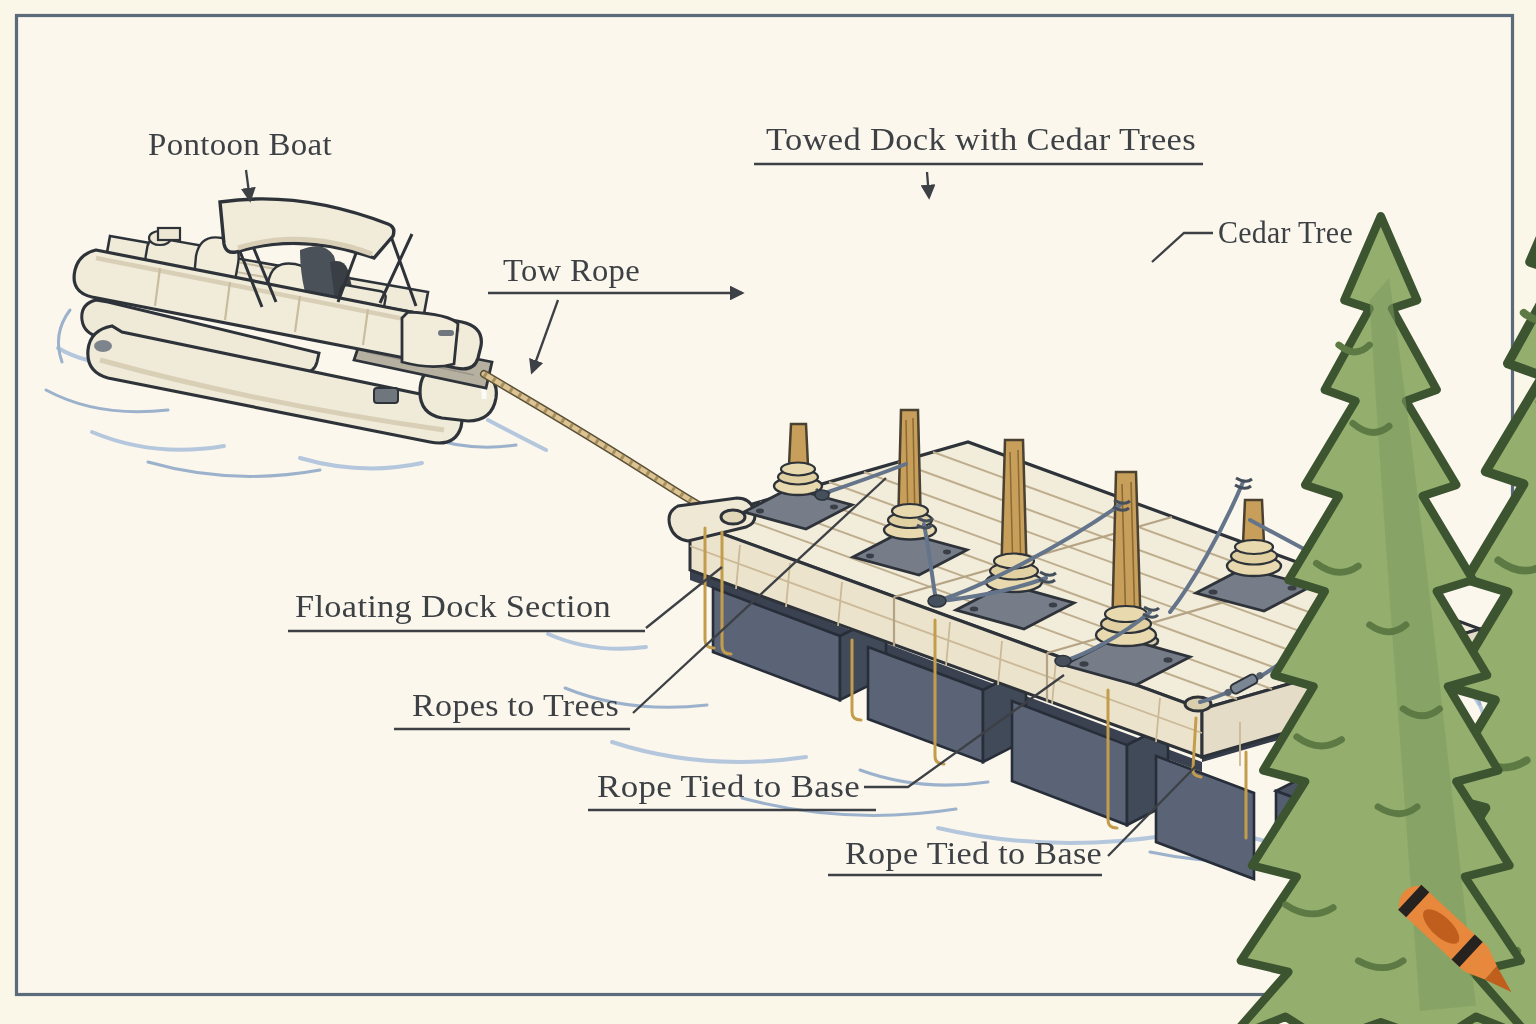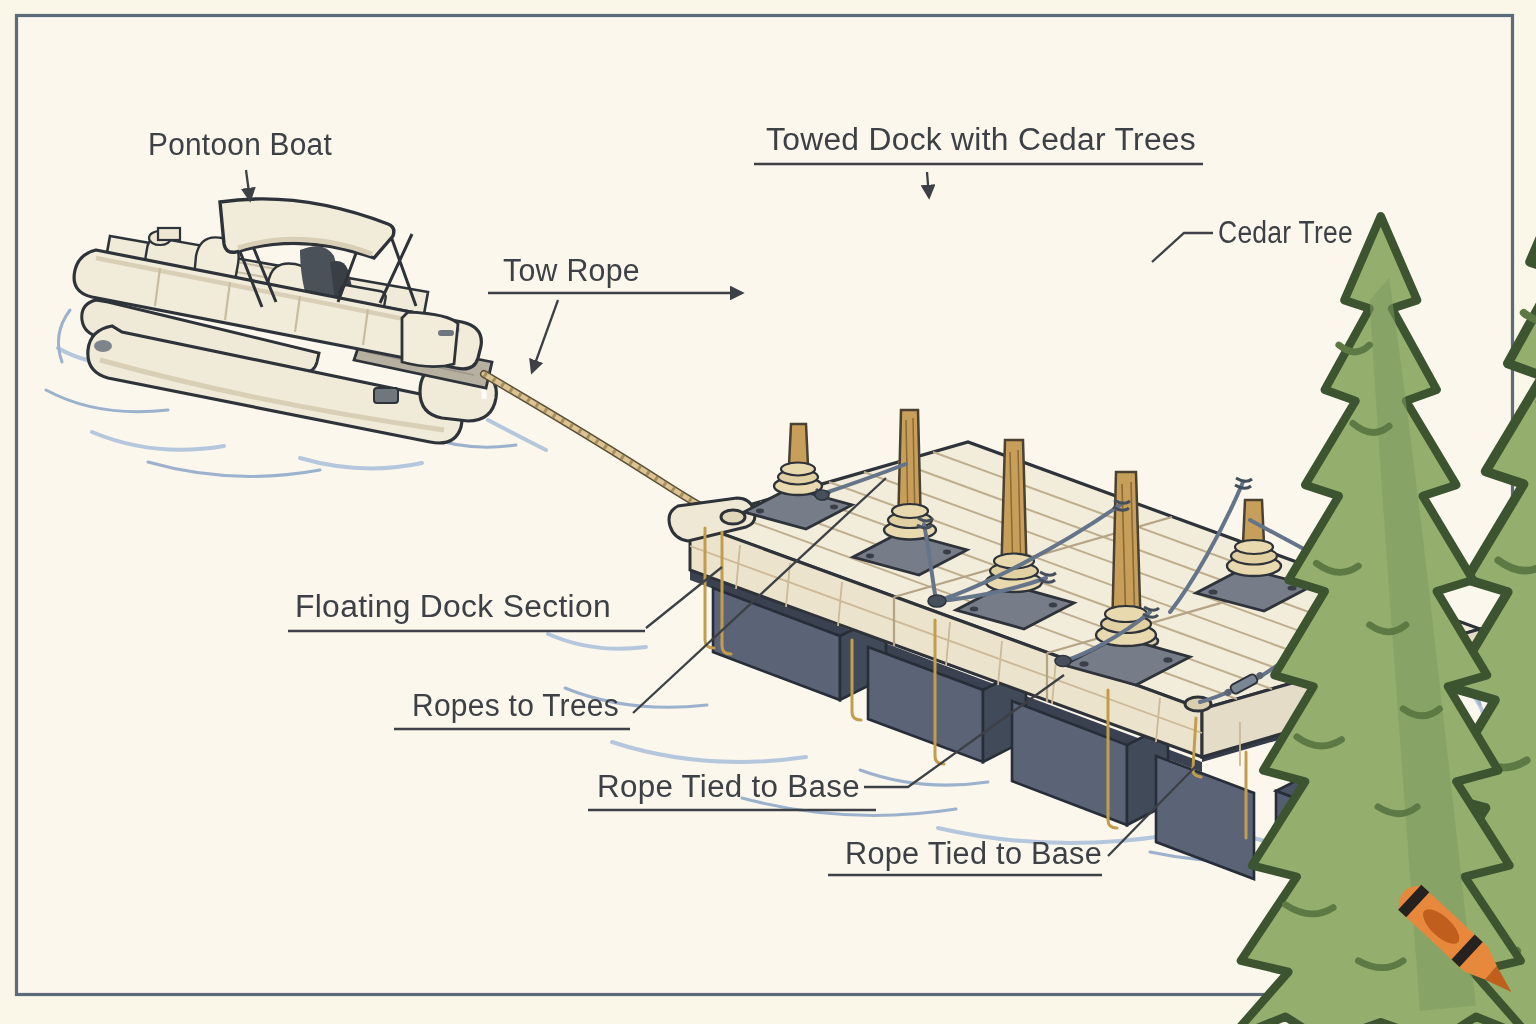--- a/index.html
+++ b/index.html
@@ -1,17 +1,17 @@
 <!DOCTYPE html>
 <html><head>
 <meta charset="utf-8">
 <style>
   html,body{margin:0;padding:0;background:#faf6e8;}
   .stage{position:relative;width:1536px;height:1024px;overflow:hidden;
-         font-family:Liberation Sans, sans-serif;}
+         font-family:Liberation Serif, serif;}
   svg{display:block;}
   text{fill:#3d4145;letter-spacing:.3px;}
   .ln{stroke:#3d4145;stroke-width:2.3;fill:none;}
   .plank{stroke:#bfae8e;stroke-width:2;fill:none;}
   .rope{stroke:#64748a;stroke-width:4;fill:none;stroke-linecap:round;}
   .ripple{stroke:#b5c7dd;stroke-width:4;fill:none;stroke-linecap:round;}
   .ripple2{stroke:#9cb2cc;stroke-width:3;fill:none;stroke-linecap:round;}
   .gold{stroke:#c49d4c;stroke-width:3;fill:none;stroke-linecap:round;}
 </style>
 </head>

